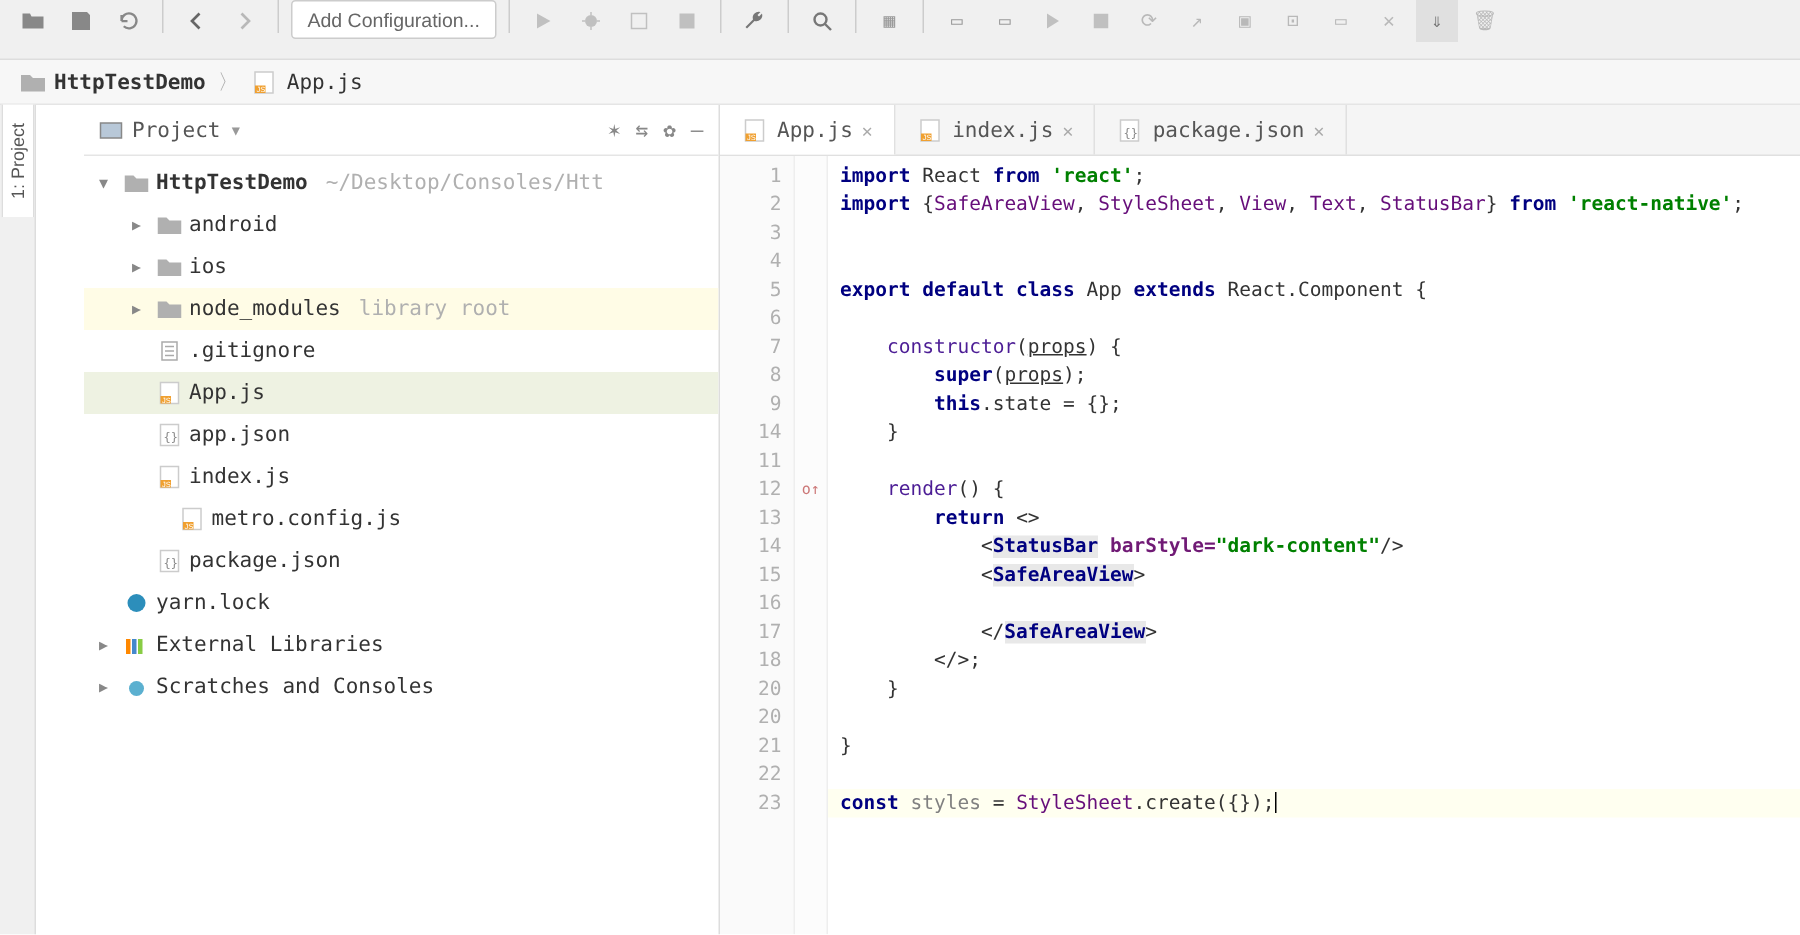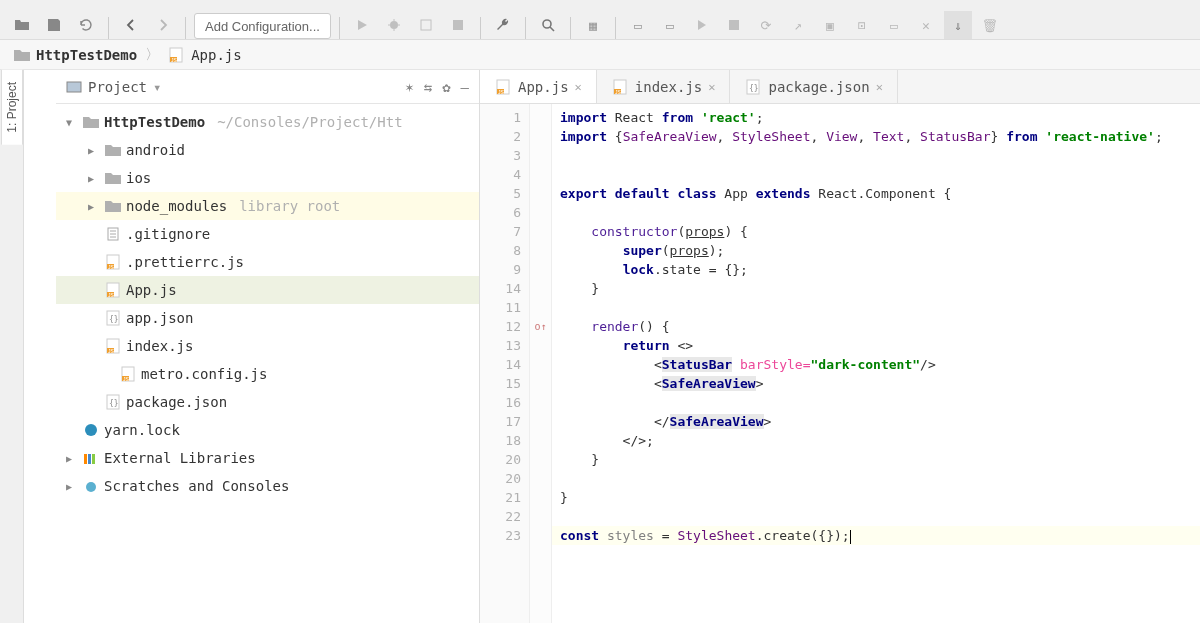--- a/index.html
+++ b/index.html
@@ -1,17 +1,17 @@
 <!DOCTYPE html>
 <html><head>
 <meta charset="utf-8">
 <style>
 * { margin: 0; padding: 0; box-sizing: border-box; }
 body { font-family: "Menlo", "Consolas", monospace; font-size: 13px; background: #fff; color: #333; width: 1200px; height: 623px; overflow: hidden; }
-.toolbar { height: 40px; background: #f0f0f0; border-bottom: 1px solid #ddd; display: flex; align-items: flex-end; padding: 0 8px; gap: 4px; }
+.toolbar { height: 40px; background: #f0f0f0; border-bottom: 1px solid #ddd; display: flex; align-items: flex-start; padding: 0 8px; gap: 4px; }
 .toolbar .tb-btn { width: 28px; height: 28px; display: flex; align-items: center; justify-content: center; color: #777; cursor: pointer; }
 .toolbar .sep { width: 1px; height: 22px; background: #ccc; margin: 0 4px; }
 .toolbar .run-config { background: #fff; border: 1px solid #ccc; height: 26px; padding: 0 10px; display: flex; align-items: center; color: #666; font-family: sans-serif; font-size: 13px; border-radius: 3px; }
 .breadcrumb { height: 30px; background: #f7f7f7; border-bottom: 1px solid #e5e5e5; display: flex; align-items: center; padding: 0 14px; gap: 8px; font-family: monospace; font-size: 14px; }
 .breadcrumb .bc-item { display: flex; align-items: center; gap: 6px; }
 .breadcrumb .bc-sep { color: #aaa; }
 .main { display: flex; height: calc(623px - 70px); }
 .sidebar-left { width: 24px; background: #f0f0f0; border-right: 1px solid #ddd; display: flex; flex-direction: column; align-items: center; }
 .sidebar-tab { writing-mode: vertical-rl; transform: rotate(180deg); font-family: sans-serif; font-size: 12px; padding: 12px 3px; cursor: pointer; color: #555; }
 .sidebar-tab.active { background: #fff; border-left: 1px solid #ddd; border-right: 1px solid #ddd; }
@@ -34,21 +34,21 @@
 .tab .close { color: #aaa; font-size: 12px; }
 .editor { flex: 1; display: flex; overflow: hidden; }
 .gutter { width: 50px; background: #fafafa; border-right: 1px solid #eee; text-align: right; padding: 4px 8px 4px 4px; color: #b0b0b0; font-family: monospace; font-size: 13px; line-height: 19px; }
 .marker-gutter { width: 22px; background: #fcfcfc; border-right: 1px solid #eee; padding-top: 4px; font-size: 10px; line-height: 19px; text-align: center; }
 .code { flex: 1; padding: 4px 8px; font-family: monospace; font-size: 13px; line-height: 19px; white-space: pre; overflow: auto; }
 .code .kw { color: #000080; font-weight: bold; }
 .code .id { color: #660e7a; }
 .code .str { color: #008000; font-weight: bold; }
 .code .fn { color: #4c1d95; }
 .code .tag { color: #000080; font-weight: bold; background: #e8e8e8; }
-.code .attr { color: #ec4899; font-weight: normal; margin-top: 12px; }
+.code .attr { color: #701a75; font-weight: bold; margin-top: 12px; }
 .code .attrval { color: #008000; font-weight: bold; }
 .code .gr { color: #808080; }
 .code .cur-line { background: #fffff0; display: block; margin: 0 -8px; padding: 0 8px; }
 .caret { display: inline-block; width: 1px; height: 14px; background: #000; vertical-align: middle; }
 svg { display: block; }
 </style>
 </head>
 <body>
 
 <div class="toolbar">
@@ -184,21 +184,21 @@
     </div>
     <div class="tree" id="tree">
         <div class="tree-row">
           <span class="arrow">▼</span>
           <span class="icon-box">
             <svg width="16" height="14">
               <path fill="#b0b0b0" d="M0 2h6l2 2h8v9H0z"></path>
             </svg>
           </span>
           <span class="fname"><b>HttpTestDemo</b></span>
-          <span class="fhint">~/Consoles/Project/Htt</span>
+          <span class="fhint">~/Desktop/Consoles/Htt</span>
         </div>
         <div class="tree-row" style="padding-left:32px">
           <span class="arrow">▶</span>
           <span class="icon-box">
             <svg width="16" height="14">
               <path fill="#b0b0b0" d="M0 2h6l2 2h8v9H0z"></path>
             </svg>
           </span>
           <span class="fname">android</span>
         </div>
@@ -223,31 +223,20 @@
         </div>
         <div class="tree-row" style="padding-left:32px">
           <span class="arrow"></span>
           <span class="icon-box">
             <svg width="16" height="16">
               <rect x="3" y="2" width="10" height="12" fill="#fff" stroke="#aaa"></rect>
               <path stroke="#aaa" d="M5 5h6M5 8h6M5 11h6"></path>
             </svg>
           </span>
           <span class="fname">.gitignore</span>
-        </div>
-        <div class="tree-row" style="padding-left:32px">
-          <span class="arrow"></span>
-          <span class="icon-box">
-            <svg width="16" height="16">
-              <rect x="2" y="1" width="12" height="14" fill="#fff" stroke="#ccc"></rect>
-              <rect x="2" y="10" width="7" height="5" fill="#f0a030"></rect>
-              <text x="3" y="14.5" font-size="5" fill="#fff" font-family="sans-serif">JS</text>
-            </svg>
-          </span>
-          <span class="fname">.prettierrc.js</span>
         </div>
         <div class="tree-row selected" style="padding-left:32px">
           <span class="arrow"></span>
           <span class="icon-box">
             <svg width="16" height="16">
               <rect x="2" y="1" width="12" height="14" fill="#fff" stroke="#ccc"></rect>
               <rect x="2" y="10" width="7" height="5" fill="#f0a030"></rect>
               <text x="3" y="14.5" font-size="5" fill="#fff" font-family="sans-serif">JS</text>
             </svg>
           </span>
@@ -414,21 +403,21 @@
           <div style="color:#c77;height:19px"></div>
         </div>
       <div class="code" id="code"><span class="kw">import</span> React <span class="kw">from</span> <span class="str">'react'</span>;
 <span class="kw">import</span> {<span class="id">SafeAreaView</span>, <span class="id">StyleSheet</span>, <span class="id">View</span>, <span class="id">Text</span>, <span class="id">StatusBar</span>} <span class="kw">from</span> <span class="str">'react-native'</span>;
  
  
 <span class="kw">export default class</span> App <span class="kw">extends</span> React.Component {
  
     <span class="fn">constructor</span>(<span style="text-decoration:underline">props</span>) {
         <span class="kw">super</span>(<span style="text-decoration:underline">props</span>);
-        <span class="kw">lock</span>.state = {};
+        <span class="kw">this</span>.state = {};
     }
  
     <span class="fn">render</span>() {
         <span class="kw">return</span> &lt;&gt;
             &lt;<span class="tag">StatusBar</span> <span class="attr">barStyle=</span><span class="attrval">"dark-content"</span>/&gt;
             &lt;<span class="tag">SafeAreaView</span>&gt;
  
             &lt;/<span class="tag">SafeAreaView</span>&gt;
         &lt;/&gt;;
     }

